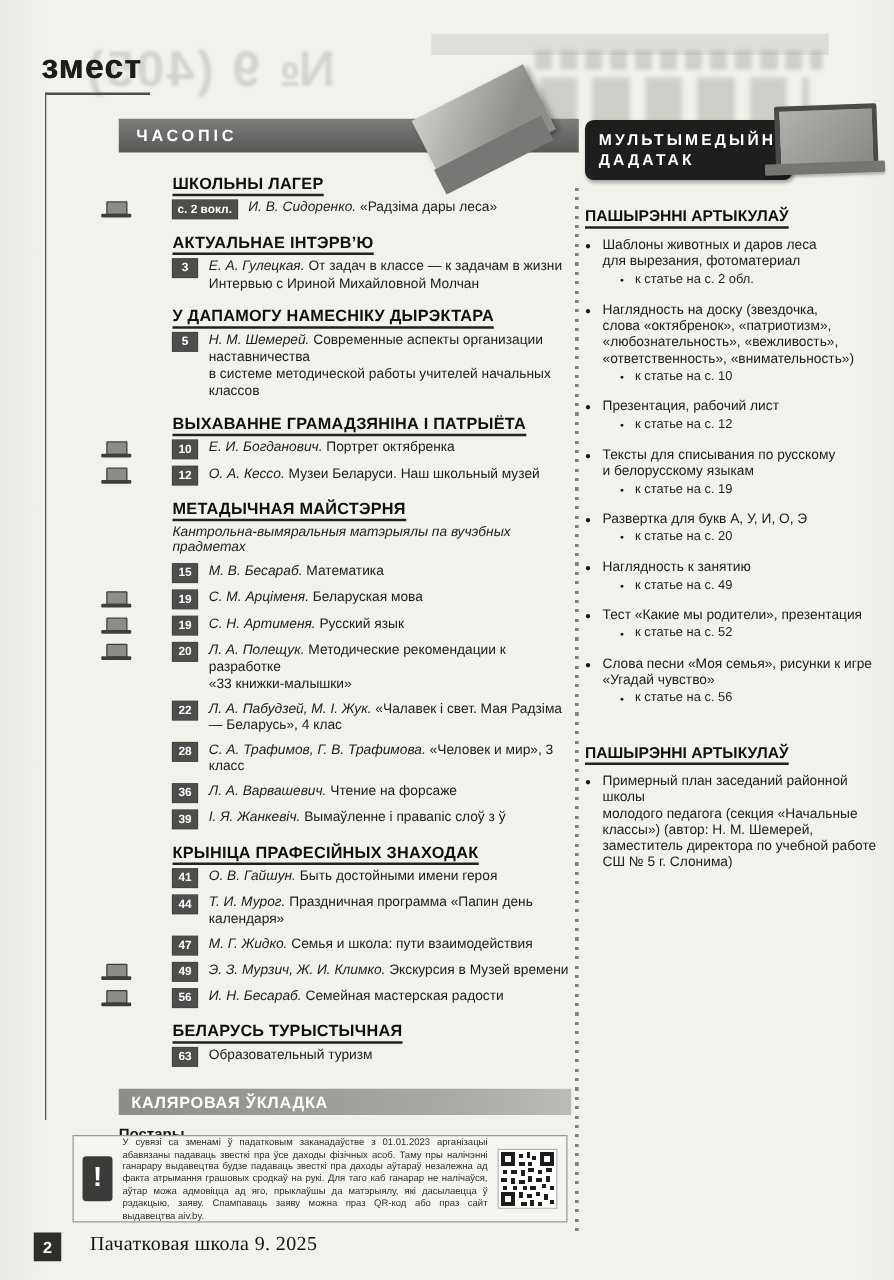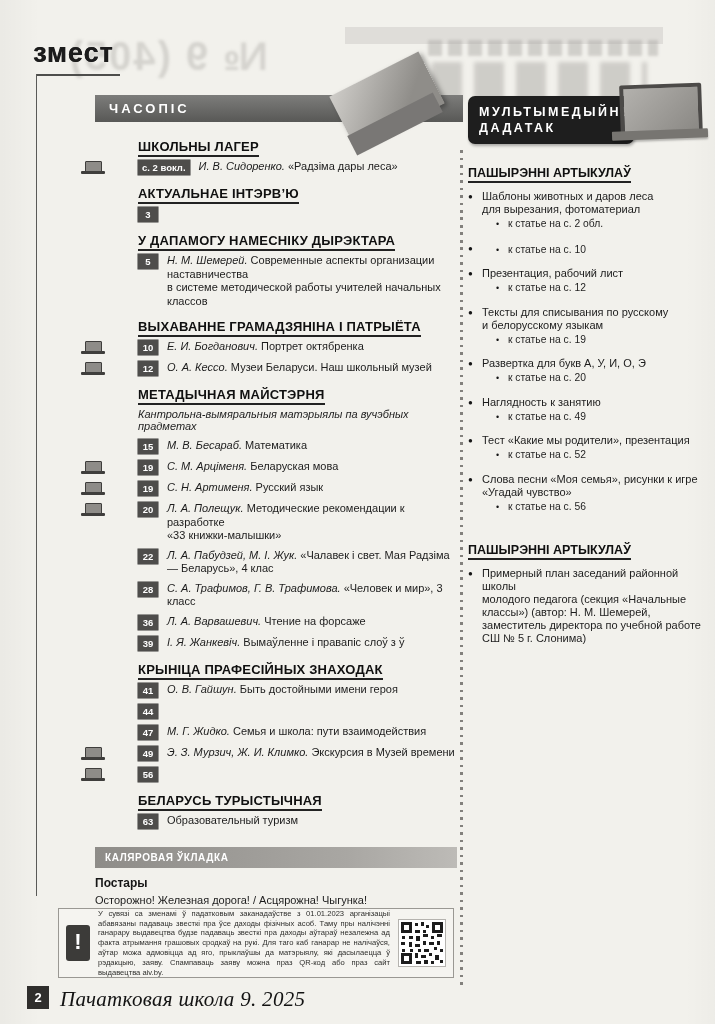--- a/index.html
+++ b/index.html
@@ -43,21 +43,21 @@
          box-shadow:0 0 0 .5px #3a3a38;}
   .toc-text{font-size:11px;line-height:13.5px;color:#1c1c1c;white-space:pre-line;}
   .author{font-style:italic;}
   .laptop-icon{position:absolute;left:-57px;top:1px;width:24px;height:14px;display:block;}
   .lap-screen{position:absolute;left:4px;top:0;width:15px;height:9px;background:#8e8c88;
               border:1.5px solid #3f3e3c;border-radius:1px;}
   .lap-base{position:absolute;left:0;top:10px;width:24px;height:3px;background:#3f3e3c;border-radius:1px;}
   
   .insert{margin-top:18px;padding-left:57px;}
   .insert-bar{width:362px;height:21px;background:linear-gradient(90deg,#8e8c88,#a9a7a3 70%,#bdbbb7);
-              color:#fff;font-weight:bold;font-size:10px;letter-spacing:.6px;line-height:21px;
+              color:#fff;font-weight:bold;font-size:13px;letter-spacing:.6px;line-height:21px;
               padding-left:10px;box-sizing:border-box;}
   .insert-sub{font-size:12px;font-weight:bold;color:#161616;margin:8px 0 3px 0;}
   .insert-line{font-size:11px;line-height:15px;color:#1c1c1c;}
   
   .right-col{position:absolute;left:468px;top:88px;width:244px;}
   .mm-wrap{position:relative;height:62px;}
   .mm-bar{position:absolute;left:0;top:8px;width:166px;height:48px;background:#1e1e1e;
           border-radius:7px;color:#fff;font-size:12.5px;font-weight:bold;letter-spacing:2.5px;
           line-height:16px;padding:8px 0 0 11px;box-sizing:border-box;box-shadow:1px 2px 3px rgba(0,0,0,.3);}
   .lp-screen{position:absolute;left:152px;top:-4px;width:74px;height:44px;
@@ -80,22 +80,22 @@
   .notice{position:absolute;left:58px;top:908px;width:396px;height:70px;border:1px solid #9a9893;
           background:#f5f4f0;box-sizing:border-box;display:flex;align-items:center;
           padding:5px 7px;gap:8px;}
   .excl{flex:0 0 24px;height:36px;background:#3c3b39;border-radius:3px;color:#fff;
         font-weight:bold;font-size:22px;text-align:center;line-height:34px;}
   .notice-text{flex:1 1 auto;font-size:7.6px;line-height:9.8px;color:#2e2e2c;text-align:justify;}
   .qr{flex:0 0 46px;height:46px;background:#fff;border:1px solid #b5b3af;}
   
   .page-num{position:absolute;left:27px;top:986px;width:22px;height:23px;background:#2f2e2c;
             color:#fff;font-weight:bold;font-size:13px;text-align:center;line-height:23px;}
-  .journal{position:absolute;left:60px;top:987px;font-family:"Liberation Serif",serif;
-           font-style:italic;font-size:21px;color:#131313;letter-spacing:.3px;}
+  .journal{position:absolute;left:72px;top:987px;font-family:"Liberation Serif",serif;
+           font-size:16px;color:#131313;letter-spacing:.3px;}
 </style>
 </head>
 <body>
 
 <div class="page">
 
   <div class="ghost ghost-issue">№ 9 (405)</div>
   <div class="ghost-strip"></div>
   <div class="ghost-blob1"></div>
   <div class="ghost-blob2"></div>
@@ -116,20 +116,22 @@
           <span class="laptop-icon">
             <span class="lap-screen"></span>
             <span class="lap-base"></span>
           </span>
           <span class="badge">с. 2 вокл.</span>
           <div class="toc-text"><span class="author">И. В. Сидоренко.</span> <span>«Радзіма дары леса»</span></div>
         </div>
         <div class="toc-header"><span>АКТУАЛЬНАЕ ІНТЭРВ’Ю</span></div>
         <div class="toc-row">
           <span class="badge">3</span>
+          <div class="toc-text"><span class="author">Е. А. Гулецкая.</span> <span>От задач в классе — к задачам в жизни
+Интервью с Ириной Михайловной Молчан</span></div>
         </div>
         <div class="toc-header"><span>У ДАПАМОГУ НАМЕСНІКУ ДЫРЭКТАРА</span></div>
         <div class="toc-row">
           <span class="badge">5</span>
           <div class="toc-text"><span class="author">Н. М. Шемерей.</span> <span>Современные аспекты организации наставничества
 в системе методической работы учителей начальных классов</span></div>
         </div>
         <div class="toc-header"><span>ВЫХАВАННЕ ГРАМАДЗЯНІНА І ПАТРЫЁТА</span></div>
         <div class="toc-row">
           <span class="laptop-icon">
@@ -194,39 +196,41 @@
           <span class="badge">39</span>
           <div class="toc-text"><span class="author">І. Я. Жанкевіч.</span> <span>Вымаўленне і правапіс слоў з ў</span></div>
         </div>
         <div class="toc-header"><span>КРЫНІЦА ПРАФЕСІЙНЫХ ЗНАХОДАК</span></div>
         <div class="toc-row">
           <span class="badge">41</span>
           <div class="toc-text"><span class="author">О. В. Гайшун.</span> <span>Быть достойными имени героя</span></div>
         </div>
         <div class="toc-row">
           <span class="badge">44</span>
+          <div class="toc-text"><span class="author">Т. И. Мурог.</span> <span>Праздничная программа «Папин день календаря»</span></div>
         </div>
         <div class="toc-row">
           <span class="badge">47</span>
           <div class="toc-text"><span class="author">М. Г. Жидко.</span> <span>Семья и школа: пути взаимодействия</span></div>
         </div>
         <div class="toc-row">
           <span class="laptop-icon">
             <span class="lap-screen"></span>
             <span class="lap-base"></span>
           </span>
           <span class="badge">49</span>
           <div class="toc-text"><span class="author">Э. З. Мурзич, Ж. И. Климко.</span> <span>Экскурсия в Музей времени</span></div>
         </div>
         <div class="toc-row">
           <span class="laptop-icon">
             <span class="lap-screen"></span>
             <span class="lap-base"></span>
           </span>
           <span class="badge">56</span>
+          <div class="toc-text"><span class="author">И. Н. Бесараб.</span> <span>Семейная мастерская радости</span></div>
         </div>
         <div class="toc-header"><span>БЕЛАРУСЬ ТУРЫСТЫЧНАЯ</span></div>
         <div class="toc-row">
           <span class="badge">63</span>
           <div class="toc-text"><span>Образовательный туризм</span></div>
         </div>
       </div>
 
     <div class="insert">
       <div class="insert-bar">КАЛЯРОВАЯ ЎКЛАДКА</div>
@@ -256,20 +260,24 @@
 для вырезания, фотоматериал</div>
             <div class="mm-ref">
               <span class="mm-bullet">•</span>
               <span class="mm-ref-text">к статье на с. 2 обл.</span>
             </div>
           </div>
         </div>
         <div class="mm-item">
           <span class="mm-bullet" style="font-size: 8px;">●</span>
           <div>
+            <div class="mm-text">Наглядность на доску (звездочка,
+слова «октябренок», «патриотизм»,
+«любознательность», «вежливость»,
+«ответственность», «внимательность»)</div>
             <div class="mm-ref">
               <span class="mm-bullet">•</span>
               <span class="mm-ref-text">к статье на с. 10</span>
             </div>
           </div>
         </div>
         <div class="mm-item">
           <span class="mm-bullet" style="font-size: 8px;">●</span>
           <div>
             <div class="mm-text">Презентация, рабочий лист</div>

